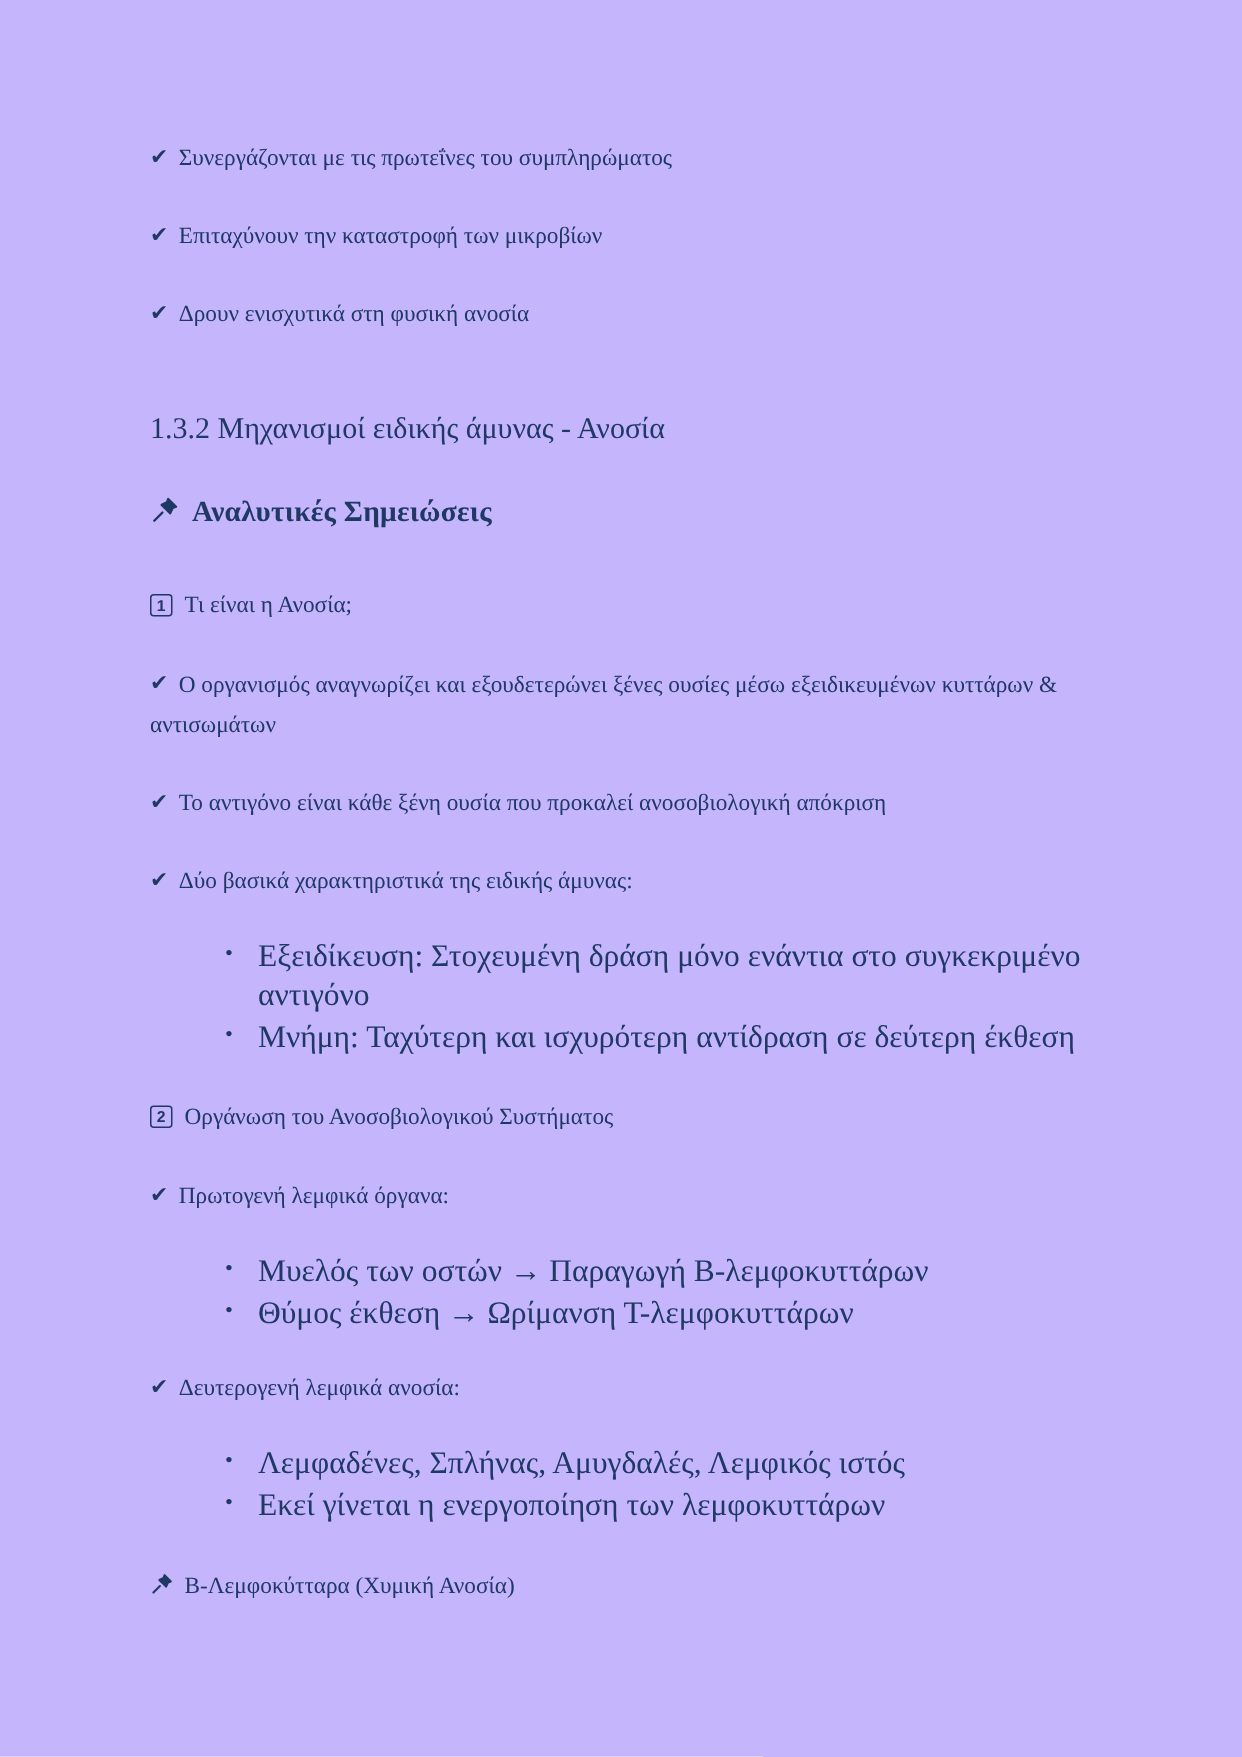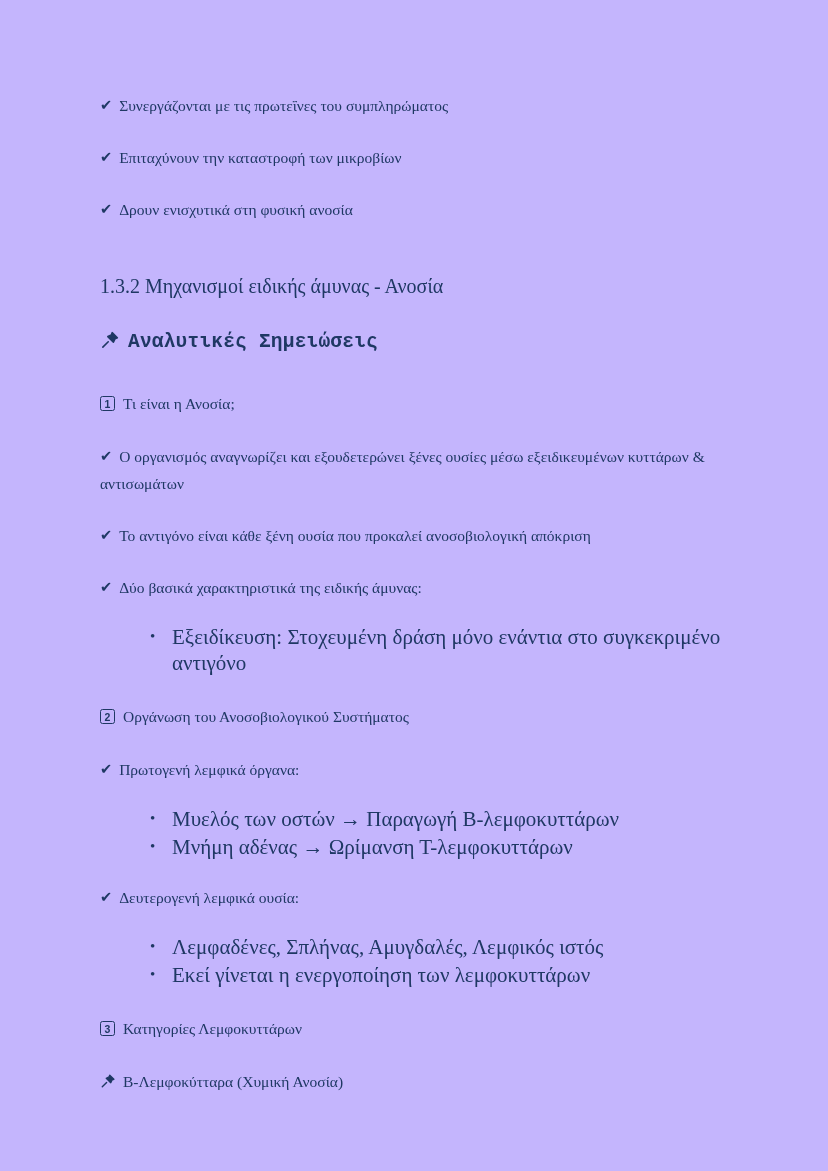--- a/index.html
+++ b/index.html
@@ -53,21 +53,20 @@
     font-size: 20px;
     line-height: 24px;
   }
 
   
   .heading {
     margin: 0 0 32px 0;
     font-size: 19.5px;
     line-height: 28px;
     letter-spacing: 0.2px;
-    font-family: Liberation Mono, monospace;
   }
   .pin-wrap {
     display: inline-block;
     vertical-align: -3px;
     margin-right: 8px;
   }
   .pin-wrap.small { vertical-align: -2px; margin-right: 7px; }
 
   
   .numbered {
@@ -160,45 +159,43 @@
   </p>
   <p class="check-item">
     <span class="ico check-ico">✔</span><span>Το αντιγόνο είναι κάθε ξένη ουσία που προκαλεί ανοσοβιολογική απόκριση</span>
   </p>
   <p class="check-item tight">
     <span class="ico check-ico">✔</span><span>Δύο βασικά χαρακτηριστικά της ειδικής άμυνας:</span>
   </p>
 
   <ul class="sublist gap-below">
     <li>Εξειδίκευση: Στοχευμένη δράση μόνο ενάντια στο συγκεκριμένο αντιγόνο</li>
+    <li>Μνήμη: Ταχύτερη και ισχυρότερη αντίδραση σε δεύτερη έκθεση</li>
   </ul>
 
   <p class="numbered">
     <span class="keycap">2</span><span>Οργάνωση του Ανοσοβιολογικού Συστήματος</span>
   </p>
 
   <p class="check-item tight">
     <span class="ico check-ico">✔</span><span>Πρωτογενή λεμφικά όργανα:</span>
   </p>
   <ul class="sublist gap-small">
     <li>Μυελός των οστών → Παραγωγή Β-λεμφοκυττάρων</li>
-    <li>Μνήμη αδένας → Ωρίμανση Τ-λεμφοκυττάρων</li>
+    <li>Θύμος έκθεση → Ωρίμανση Τ-λεμφοκυττάρων</li>
   </ul>
 
   <p class="check-item tight">
-    <span class="ico check-ico">✔</span><span>Δευτερογενή λεμφικά ουσία:</span>
+    <span class="ico check-ico">✔</span><span>Δευτερογενή λεμφικά ανοσία:</span>
   </p>
   <ul class="sublist gap-below">
     <li>Λεμφαδένες, Σπλήνας, Αμυγδαλές, Λεμφικός ιστός</li>
     <li>Εκεί γίνεται η ενεργοποίηση των λεμφοκυττάρων</li>
   </ul>
 
-  <p class="numbered">
-    <span class="keycap">3</span><span>Κατηγορίες Λεμφοκυττάρων</span>
-  </p>
 
   <p class="check-item">
     <span class="pin-wrap small">
       <svg width="16" height="16" viewBox="0 0 24 24" aria-hidden="true">
         <g fill="none" stroke="#1f3864" stroke-width="2.1" stroke-linecap="round" stroke-linejoin="round">
           <path d="M14.6 3.2 L20.8 9.4 L18.1 10.4 L16.1 14.6 L9.4 7.9 L13.6 5.9 Z" fill="#1f3864"></path>
           <path d="M9.9 14.1 L3.4 20.6"></path>
         </g>
       </svg>
     </span><span>Β-Λεμφοκύτταρα (Χυμική Ανοσία)</span>

